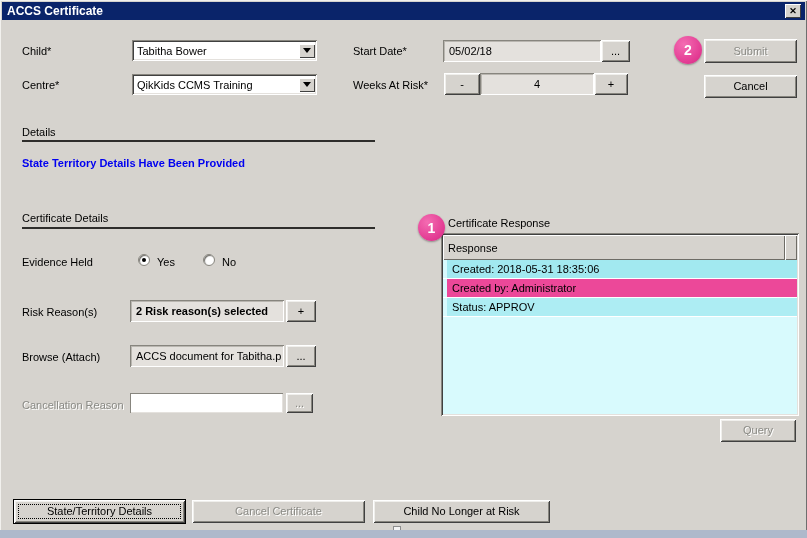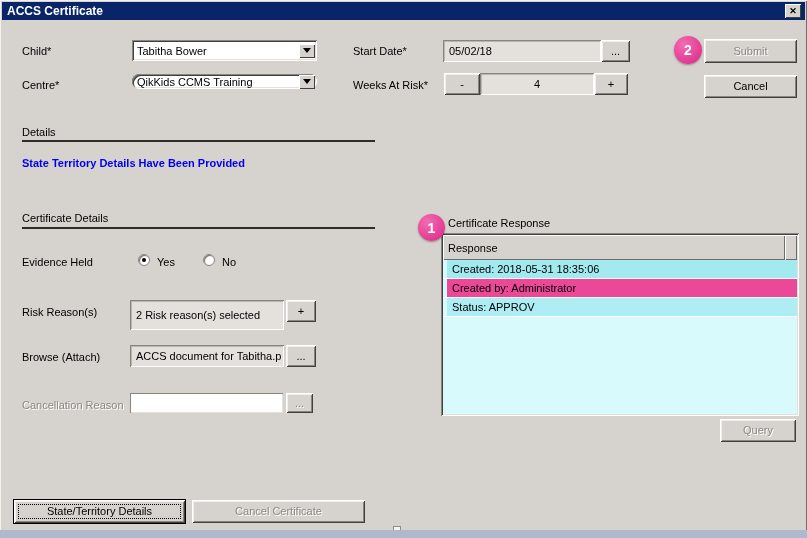--- a/index.html
+++ b/index.html
@@ -118,21 +118,21 @@
 
   <div class="abs lbl" style="left:22px; top:45px;">Child*</div>
   <div class="abs combo" style="left:132px; top:40px; width:185px; height:21px;">
     <span class="val">Tabitha Bower</span>
     <span class="combo-arrow-btn">
         <span class="tri"></span>
       </span>
   </div>
 
   <div class="abs lbl" style="left:22px; top:79px;">Centre*</div>
-  <div class="abs combo" style="left:132px; top:74px; width:185px; height:15px;border-radius:10px;">
+  <div class="abs combo" style="left:132px; top:74px; width:185px; height:21px;">
     <span class="val">QikKids CCMS Training</span>
     <span class="combo-arrow-btn">
         <span class="tri"></span>
       </span>
   </div>
 
   <div class="abs lbl" style="left:353px; top:45px;">Start Date*</div>
   <div class="abs sunken" style="left:443px; top:40px; width:158px; height:22px;">
     <span>05/02/18</span>
   </div>
@@ -158,21 +158,21 @@
 
   <div class="abs lbl" style="left:22px; top:256px;">Evidence Held</div>
   <div class="abs radio" style="left:138px; top:254px;">
       <span class="dot"></span>
     </div>
   <div class="abs lbl" style="left:157px; top:256px;">Yes</div>
   <div class="abs radio" style="left:203px; top:254px;"></div>
   <div class="abs lbl" style="left:222px; top:256px;">No</div>
 
   <div class="abs lbl" style="left:22px; top:306px;">Risk Reason(s)</div>
-  <div class="abs sunken" style="left:130px; top:300px; width:154px; height:30px;">
+  <div class="abs sunken" style="left:130px; top:300px; width:154px; height:22px;font-weight:bold;">
     <span>2 Risk reason(s) selected</span>
   </div>
   <div class="abs btn" style="left:286px; top:300px; width:30px; height:22px;">+</div>
 
   <div class="abs lbl" style="left:22px; top:351px;">Browse (Attach)</div>
   <div class="abs sunken" style="left:130px; top:345px; width:154px; height:22px; padding-right:0;">
     <span style="white-space:nowrap; overflow:hidden;">ACCS document for Tabitha.p</span>
   </div>
   <div class="abs btn" style="left:286px; top:345px; width:30px; height:22px;">...</div>
 
@@ -192,17 +192,18 @@
     </div>
     <div class="resp-row r0">Created: 2018-05-31 18:35:06</div>
     <div class="resp-row r1">Created by: Administrator</div>
     <div class="resp-row r2">Status: APPROV</div>
   </div>
 
   <div class="abs btn disabled" style="left:720px; top:419px; width:76px; height:23px;">Query</div>
 
   <div class="abs btn focused" style="left:14px; top:500px; width:171px; height:23px;">State/Territory Details</div>
   <div class="abs btn disabled" style="left:192px; top:500px; width:173px; height:23px;">Cancel Certificate</div>
+  <div class="abs btn" style="left:373px; top:500px; width:177px; height:23px;">Child No Longer at Risk</div>
 
   <div class="abs bottom-notch"></div>
   <div class="abs bottom-strip"></div>
 
 </div>
 
 </body></html>

